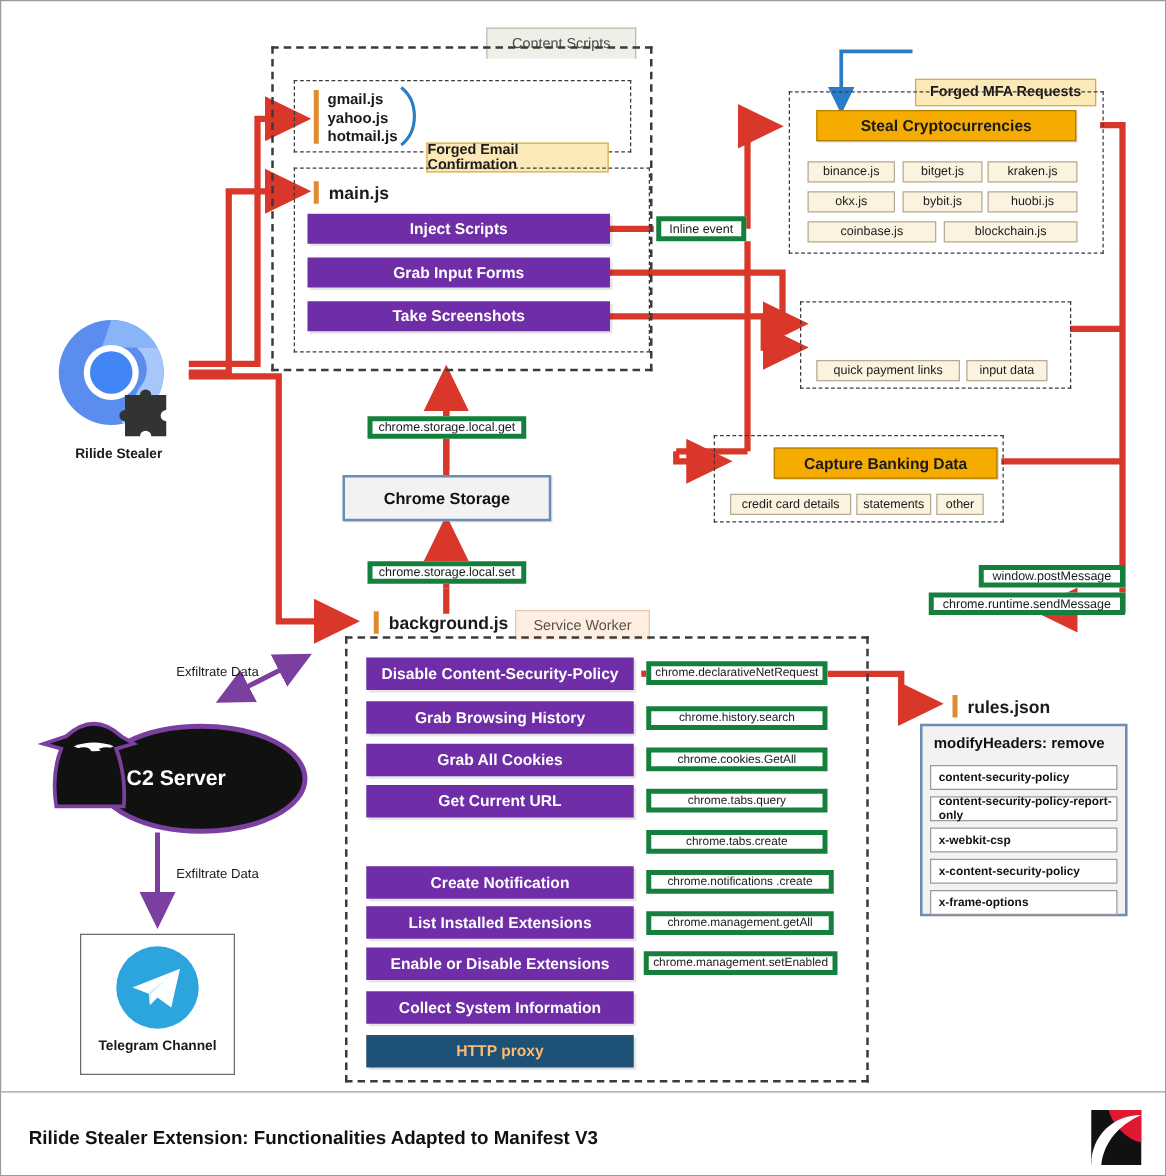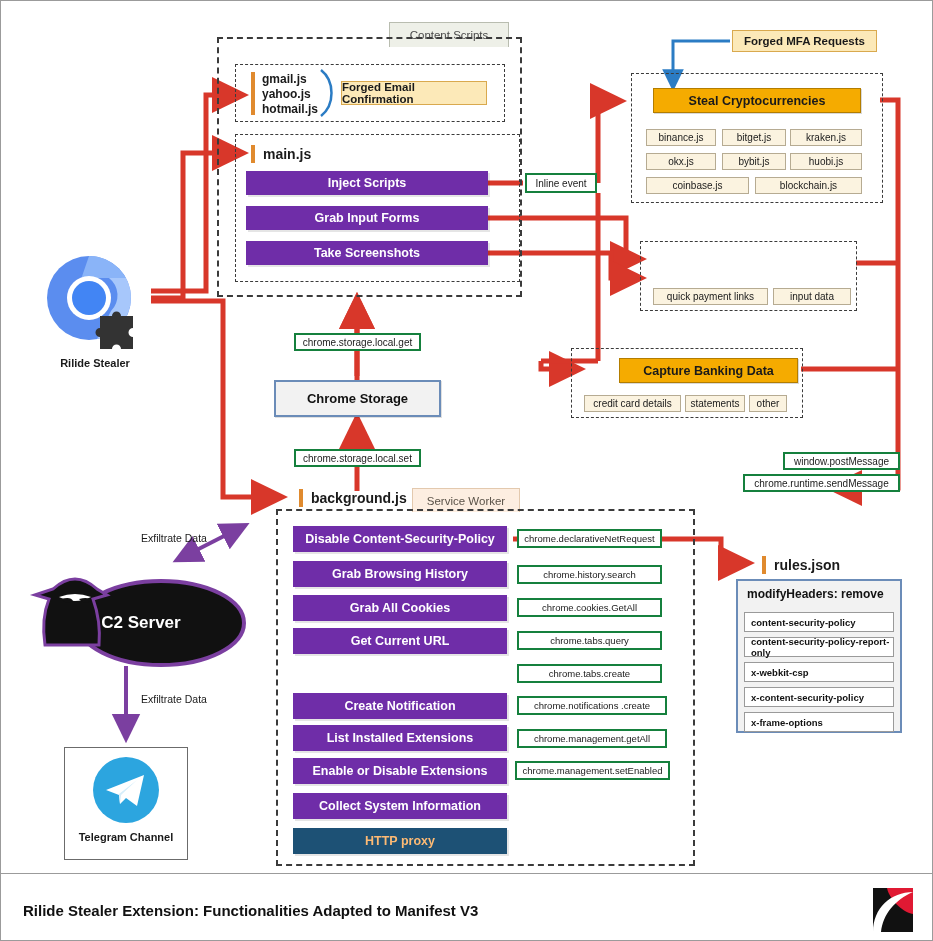--- a/index.html
+++ b/index.html
@@ -30,28 +30,28 @@
   }
   .orange{
     background:#f5ab00;border:1.5px solid #b37d00;color:#1a1a1a;
     font-weight:bold;font-size:12.5px;
     display:flex;align-items:center;justify-content:center;
     box-shadow:1px 1px 0 rgba(0,0,0,.15);
   }
   .orange-lite{
     background:#fce9b8;border:1.5px solid #d9a94e;color:#1a1a1a;
     font-weight:bold;font-size:11.5px;
-    display:flex;align-items:center;justify-content:center;
+    display:flex;align-items:center;justify-content:center;margin-top:33px;
   }
   .cream{
     background:#fbf3e0;border:1px solid #b6ab92;color:#1a1a1a;font-size:10px;
     display:flex;align-items:center;justify-content:center;
   }
   .api{
-    background:#ffffff;border:2px solid #15803d;color:#1a1a1a;font-size:10px;
+    background:#ffffff;border:4px solid #15803d;color:#1a1a1a;font-size:10px;
     display:flex;align-items:center;justify-content:center;
   }
   .api-sm{font-size:9.5px;}
   .store{
     background:#f2f2f2;border:2px solid #6b8cb8;color:#111;font-weight:bold;font-size:13px;
     display:flex;align-items:center;justify-content:center;
     box-shadow:1px 1px 0 rgba(0,0,0,.12);
   }
 
   .filename{font-weight:bold;font-size:14px;color:#1a1a1a;display:flex;align-items:center;}
@@ -194,21 +194,21 @@
   <div class="abs cream" style="left:721px;top:128px;width:64px;height:17px;">bitget.js</div>
   <div class="abs cream" style="left:789px;top:128px;width:72px;height:17px;">kraken.js</div>
   <div class="abs cream" style="left:645px;top:152px;width:70px;height:17px;">okx.js</div>
   <div class="abs cream" style="left:721px;top:152px;width:64px;height:17px;">bybit.js</div>
   <div class="abs cream" style="left:789px;top:152px;width:72px;height:17px;">huobi.js</div>
   <div class="abs cream" style="left:645px;top:176px;width:103px;height:17px;">coinbase.js</div>
   <div class="abs cream" style="left:754px;top:176px;width:107px;height:17px;">blockchain.js</div>
 
   <div class="abs dashed-thin" style="left:639px;top:240px;width:217px;height:70px;"></div>
   <div class="abs cream" style="left:652px;top:287px;width:115px;height:17px;">quick payment links</div>
-  <div class="abs cream" style="left:772px;top:287px;width:78px;height:17px;">input data</div>
+  <div class="abs cream" style="left:772px;top:287px;width:65px;height:17px;">input data</div>
 
   <div class="abs dashed-thin" style="left:570px;top:347px;width:232px;height:70px;"></div>
   <div class="abs orange" style="left:618px;top:357px;width:179px;height:25px;">Capture Banking Data</div>
   <div class="abs cream" style="left:583px;top:394px;width:97px;height:17px;">credit card details</div>
   <div class="abs cream" style="left:684px;top:394px;width:60px;height:17px;">statements</div>
   <div class="abs cream" style="left:748px;top:394px;width:38px;height:17px;">other</div>
 
   <div class="abs api" style="left:782px;top:451px;width:117px;height:18px;">window.postMessage</div>
   <div class="abs api" style="left:742px;top:473px;width:157px;height:18px;">chrome.runtime.sendMessage</div>
 

